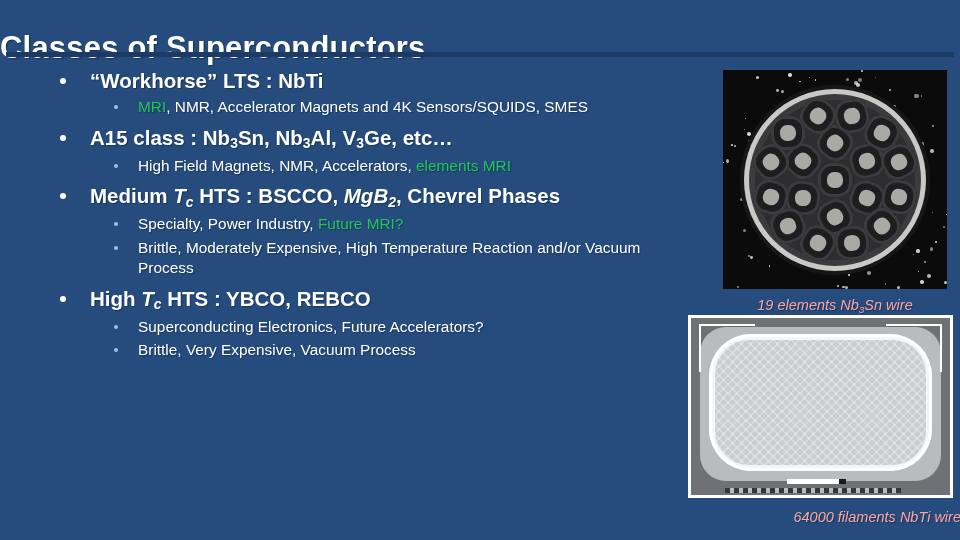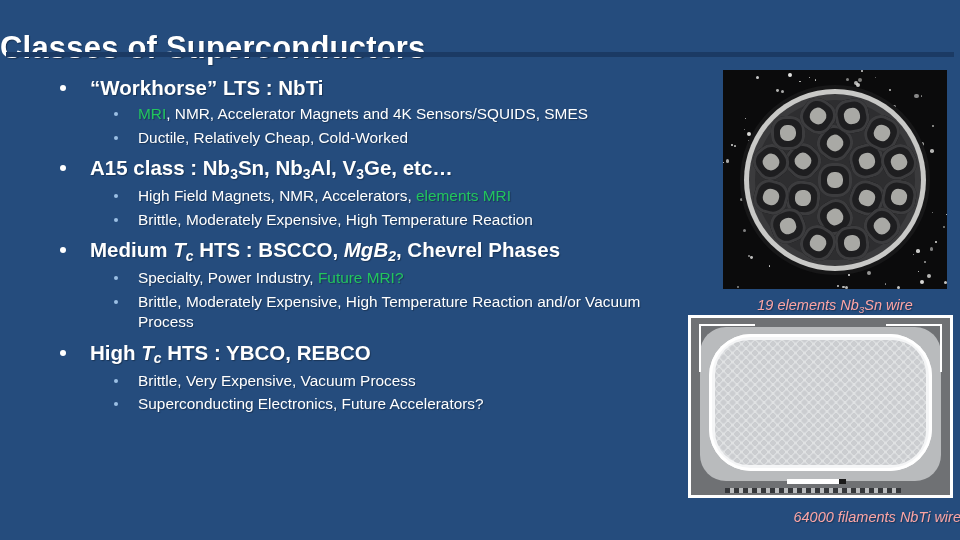--- a/index.html
+++ b/index.html
@@ -47,21 +47,20 @@
   .group { margin-bottom: 7px; }
   .l1 {
     position: relative;
     padding-left: 44px;
     font-size: 20.5px;
     font-weight: bold;
     line-height: 26px;
     color: #ffffff;
     margin-bottom: 3px;
     text-shadow: 1px 1px 1px rgba(0,0,0,0.3);
-    margin-top: 7px;
   }
   .l1 .dot {
     position: absolute;
     left: 14px;
     top: 10px;
     width: 6px;
     height: 6px;
     border-radius: 50%;
     background: #ffffff;
   }
@@ -228,39 +227,31 @@
 
     <div class="group">
       <div class="l1">
         <span class="dot"></span>
         <span>“Workhorse” LTS : NbTi</span>
       </div>
       <div class="l2">
         <span class="dot"></span>
         <span class="accent">MRI</span><span>, NMR, Accelerator Magnets and 4K Sensors/SQUIDS, SMES</span>
       </div>
-      <div class="l2">
-        <span class="dot"></span>
-        <span>Ductile, Relatively Cheap, Cold-Worked</span>
-      </div>
     </div>
 
     <div class="group">
       <div class="l1">
         <span class="dot"></span>
         <span><span>A15 class : Nb</span><sub>3</sub><span>Sn, Nb</span><sub>3</sub><span>Al, V</span><sub>3</sub><span>Ge, etc…</span></span>
       </div>
       <div class="l2">
         <span class="dot"></span>
         <span>High Field Magnets, NMR, Accelerators, </span><span class="accent">elements MRI</span>
       </div>
-      <div class="l2">
-        <span class="dot"></span>
-        <span>Brittle, Moderately Expensive, High Temperature Reaction</span>
-      </div>
     </div>
 
     <div class="group">
       <div class="l1">
         <span class="dot"></span>
         <span><span>Medium </span><span class="ital">T</span><sub class="ital">c</sub><span> HTS : BSCCO, </span><span class="ital">MgB</span><sub class="ital">2</sub><span>, Chevrel Phases</span></span>
       </div>
       <div class="l2">
         <span class="dot"></span>
         <span>Specialty, Power Industry, </span><span class="accent">Future MRI?</span>
@@ -271,25 +262,25 @@
       </div>
     </div>
 
     <div class="group">
       <div class="l1">
         <span class="dot"></span>
         <span><span>High </span><span class="ital">T</span><sub class="ital">c</sub><span> HTS : YBCO,  REBCO</span></span>
       </div>
       <div class="l2">
         <span class="dot"></span>
+        <span>Superconducting Electronics, Future Accelerators?</span>
+      </div>
+      <div class="l2">
+        <span class="dot"></span>
         <span>Brittle, Very Expensive, Vacuum Process</span>
-      </div>
-      <div class="l2">
-        <span class="dot"></span>
-        <span>Superconducting Electronics, Future Accelerators?</span>
       </div>
     </div>
 
   </div>
 
   <div class="fig-top">
     <div class="specks">
         <div style="position: absolute; border-radius: 50%; background: rgb(232, 232, 230); left: 121.5px; top: 216.2px; width: 3.2px; height: 3.2px; opacity: 0.76;"></div>
         <div style="position: absolute; border-radius: 50%; background: rgb(232, 232, 230); left: 194.9px; top: 200.5px; width: 1.2px; height: 1.2px; opacity: 1;"></div>
         <div style="position: absolute; border-radius: 50%; background: rgb(232, 232, 230); left: 47px; top: 42.3px; width: 4.2px; height: 4.2px; opacity: 0.53;"></div>

